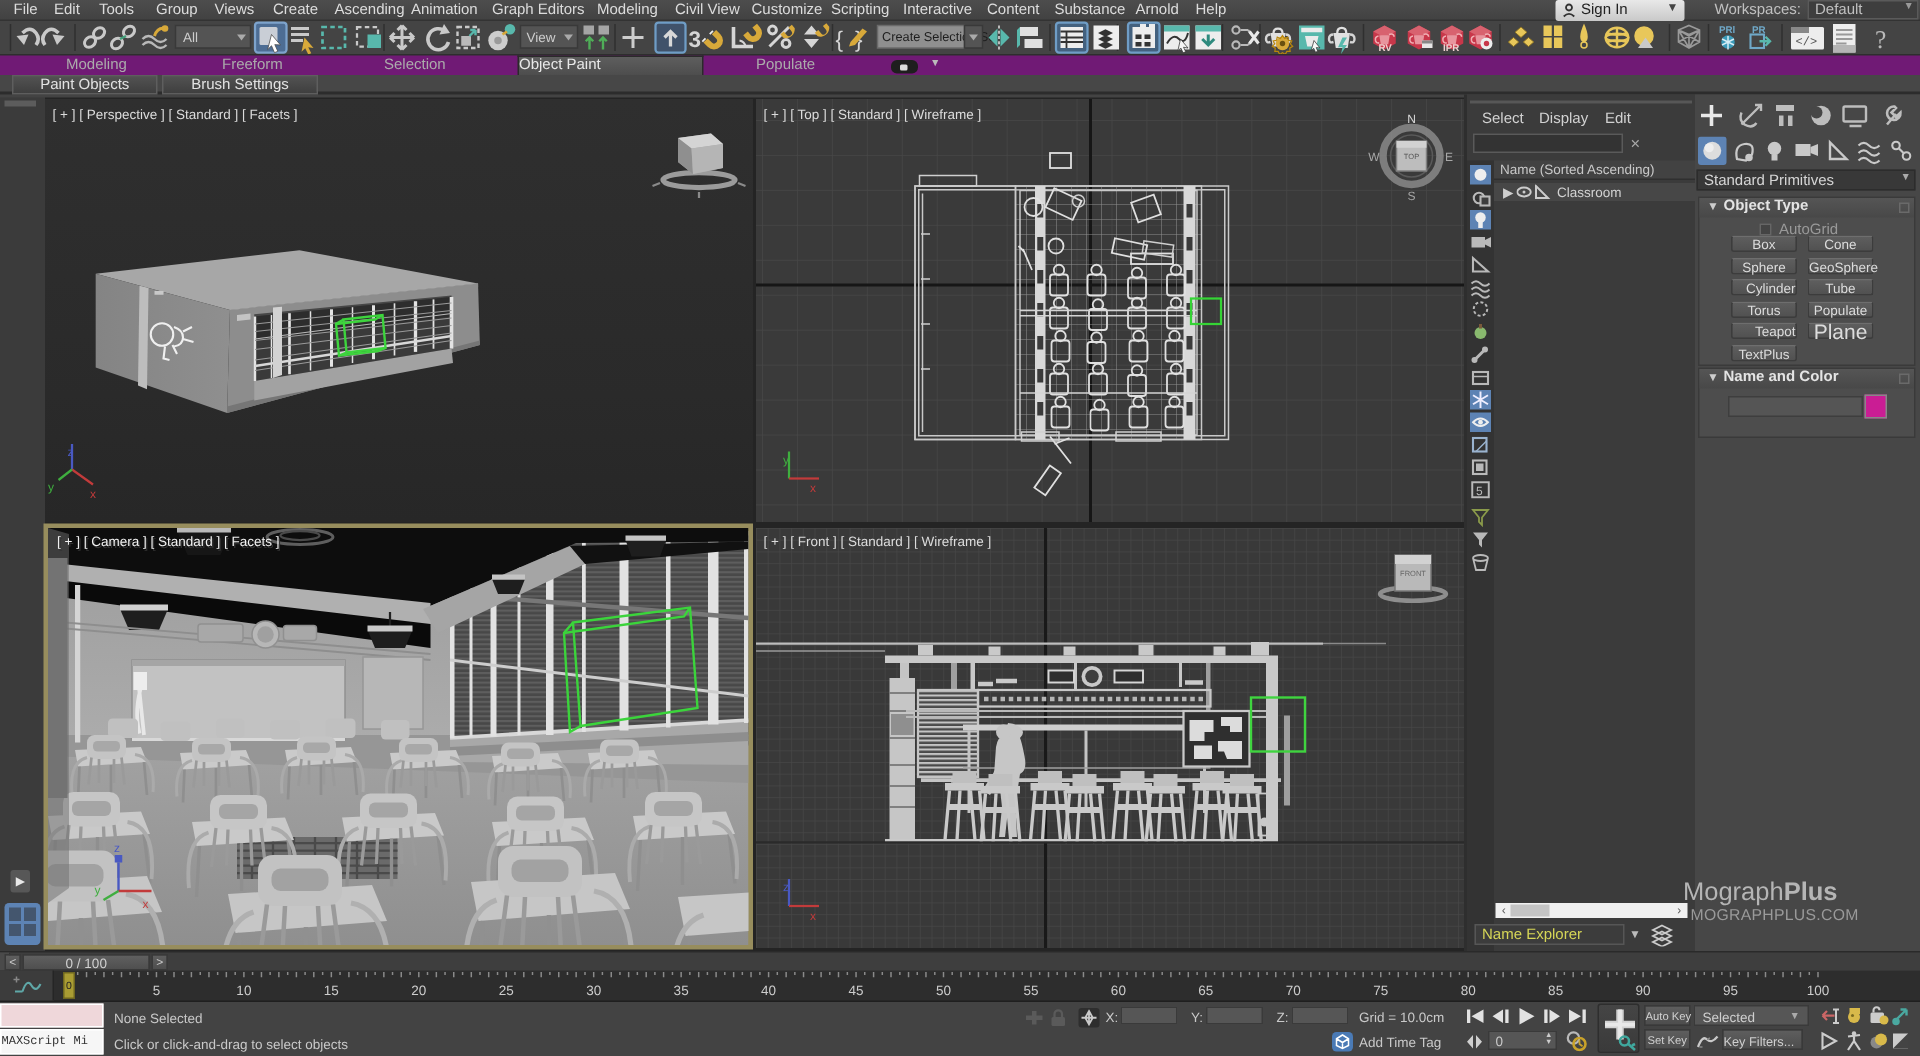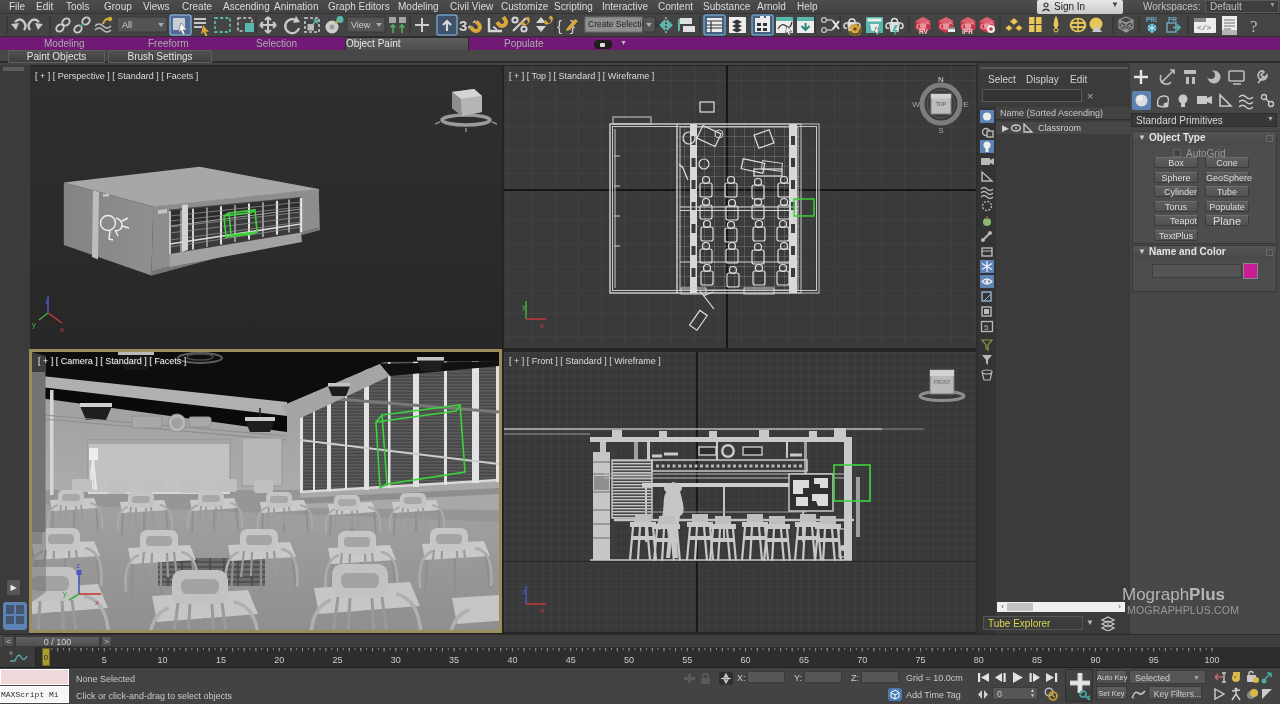--- a/index.html
+++ b/index.html
@@ -875,21 +875,21 @@
         </g>
 </svg>
 </span>
 
 <span class="a" style="left:19px;top:539px;width:128px;height:10px;background:#f0f0f0">
 <span class="a" style="left:1px;top:0px;width:9px;height:10px;color:#555;font-size:8px;text-align:center">‹</span>
 <span class="a" style="left:10px;top:1px;width:26px;height:8px;background:#c4c4c4"></span>
 <span class="a" style="right:1px;top:0px;width:9px;height:10px;color:#555;font-size:8px;text-align:center">›</span>
 </span>
 <span class="a" style="left:5px;top:553px;width:100px;height:14px;background:#3c3c3c;border:1px solid #565656">
-<span class="tx" style="left:4px;top:1px;color:#d6d657;font-size:10px">Tube Explorer</span>
+<span class="tx" style="left:4px;top:1px;color:#d6d657;font-size:10px">Name Explorer</span>
 </span>
 <span class="tx" style="left:108px;top:555px;color:#bbb;font-size:8px">▼</span>
 <svg class="a" style="left:122px;top:552px" width="16" height="16" viewBox="0 0 16 16">
       <path d="M8 2 L14 5 L8 8 L2 5 Z M8 6 L14 9 L8 12 L2 9 Z M8 10 L14 13 L8 16 L2 13 Z" fill="none" stroke="#ccc" stroke-width="1.2"></path>
     </svg>
 </div>
 <div class="a" id="cmdpanel" style="left:1130px;top:63px;width:150px;height:585px;background:#474747;font-size:10px;color:#d5d5d5">
 
 <svg class="a" style="left:2px;top:4px" width="146" height="22" viewBox="0 0 146 22">
 <path d="M9 3 v14 M2 10 h14" stroke="#e8e8e8" stroke-width="2.4"></path>
@@ -961,21 +961,21 @@
 </span>
 <span class="a" style="left:24px;top:94px;width:44px;height:11px;background:linear-gradient(#5e5e5e,#515151);border:1px solid #3c3c3c;border-top-color:#6e6e6e;border-radius:2px;font-size:9px;color:#dcdcdc;text-align:center;line-height:11px">Box</span>
 <span class="a" style="left:75px;top:94px;width:44px;height:11px;background:linear-gradient(#5e5e5e,#515151);border:1px solid #3c3c3c;border-top-color:#6e6e6e;border-radius:2px;font-size:9px;color:#dcdcdc;text-align:center;line-height:11px">Cone</span>
 <span class="a" style="left:24px;top:108.5px;width:44px;height:11px;background:linear-gradient(#5e5e5e,#515151);border:1px solid #3c3c3c;border-top-color:#6e6e6e;border-radius:2px;font-size:9px;color:#dcdcdc;text-align:center;line-height:11px">Sphere</span>
 <span class="a" style="left:75px;top:108.5px;width:44px;height:11px;background:linear-gradient(#5e5e5e,#515151);border:1px solid #3c3c3c;border-top-color:#6e6e6e;border-radius:2px;font-size:9px;color:#dcdcdc;text-align:center;line-height:11px">GeoSphere</span>
 <span class="a" style="left:24px;top:123.0px;width:44px;height:11px;background:linear-gradient(#5e5e5e,#515151);border:1px solid #3c3c3c;border-top-color:#6e6e6e;border-radius:2px;font-size:9px;color:#dcdcdc;text-align:right;line-height:11px">Cylinder</span>
 <span class="a" style="left:75px;top:123.0px;width:44px;height:11px;background:linear-gradient(#5e5e5e,#515151);border:1px solid #3c3c3c;border-top-color:#6e6e6e;border-radius:2px;font-size:9px;color:#dcdcdc;text-align:center;line-height:11px">Tube</span>
 <span class="a" style="left:24px;top:137.5px;width:44px;height:11px;background:linear-gradient(#5e5e5e,#515151);border:1px solid #3c3c3c;border-top-color:#6e6e6e;border-radius:2px;font-size:9px;color:#dcdcdc;text-align:center;line-height:11px">Torus</span>
 <span class="a" style="left:75px;top:137.5px;width:44px;height:11px;background:linear-gradient(#5e5e5e,#515151);border:1px solid #3c3c3c;border-top-color:#6e6e6e;border-radius:2px;font-size:9px;color:#dcdcdc;text-align:center;line-height:11px">Populate</span>
 <span class="a" style="left:24px;top:152.0px;width:44px;height:11px;background:linear-gradient(#5e5e5e,#515151);border:1px solid #3c3c3c;border-top-color:#6e6e6e;border-radius:2px;font-size:9px;color:#dcdcdc;text-align:right;line-height:11px">Teapot</span>
-<span class="a" style="left:75px;top:152.0px;width:44px;height:11px;background:linear-gradient(#5e5e5e,#515151);border:1px solid #3c3c3c;border-top-color:#6e6e6e;border-radius:2px;font-size:11px;color:#dcdcdc;text-align:center;line-height:11px">Plane</span>
+<span class="a" style="left:75px;top:152.0px;width:44px;height:11px;background:linear-gradient(#5e5e5e,#515151);border:1px solid #3c3c3c;border-top-color:#6e6e6e;border-radius:2px;font-size:14px;color:#dcdcdc;text-align:center;line-height:11px">Plane</span>
 <span class="a" style="left:24px;top:166.5px;width:44px;height:11px;background:linear-gradient(#5e5e5e,#515151);border:1px solid #3c3c3c;border-top-color:#6e6e6e;border-radius:2px;font-size:9px;color:#dcdcdc;text-align:center;line-height:11px">TextPlus</span>
 
 <span class="a" style="left:2px;top:182px;width:145px;height:47px;background:#4d4d4d;border:1px solid #3a3a3a">
 <span class="a" style="left:0;top:0;width:143px;height:13px;background:linear-gradient(#555,#484848)"></span>
 <span class="tx" style="left:5px;top:1px;color:#cdcdcd;font-size:8px">▼</span>
 <span class="tx" style="left:16px;top:0px;color:#e4e4e4;font-weight:bold">Name and Color</span>
 <span class="a" style="right:3px;top:3px;width:7px;height:7px;border:1px solid #6a6a6a"></span>
 <span class="a" style="left:19px;top:18px;width:90px;height:14px;background:#555;border:1px solid #3e3e3e"></span>
 <span class="a" style="left:110px;top:17px;width:15px;height:16px;background:#ca1d94;border:1px solid #888"></span>
 </span>
@@ -1086,21 +1086,21 @@
       <path d="M17.5 25 L22 29 M20 26 l2 -1" stroke="#3fa89e" stroke-width="1.7"></path>
 </svg>
 <span class="a" style="left:1096px;top:2px;width:31px;height:14px;background:linear-gradient(#5e5e5e,#4d4d4d);border:1px solid #393939;text-align:right;line-height:14px;color:#d2d2d2;font-size:7.5px;white-space:nowrap">Auto Key</span>
 <span class="a" style="left:1096px;top:18px;width:31px;height:14px;background:linear-gradient(#5e5e5e,#4d4d4d);border:1px solid #393939;text-align:center;line-height:14px;color:#d2d2d2;font-size:7.5px;white-space:nowrap">Set Key</span>
 <span class="a" style="left:1129px;top:2px;width:77px;height:14px;background:#565656;border:1px solid #3a3a3a;line-height:14px;padding-left:5px;color:#cfcfcf">Selected
 <span class="tx" style="right:5px;top:0;font-size:7px;color:#aaa">▼</span></span>
 <svg class="a" style="left:1130px;top:19px" width="17" height="13" viewBox="0 0 17 13">
       <path d="M2 11 Q5 3 8 6 T15 4" fill="none" stroke="#c9c9c9" stroke-width="1.5"></path>
       <path d="M3 11 l2 0 M8 6 l2 -1" stroke="#888" stroke-width="1"></path>
     </svg>
-<span class="a" style="left:1148px;top:18px;width:54px;height:14px;background:linear-gradient(#5e5e5e,#4d4d4d);border:1px solid #393939;text-align:right;line-height:14px;color:#cfcfcf;font-size:8.5px">Key Filters...</span>
+<span class="a" style="left:1148px;top:18px;width:54px;height:14px;background:linear-gradient(#5e5e5e,#4d4d4d);border:1px solid #393939;text-align:left;line-height:14px;color:#cfcfcf;font-size:8.5px">Key Filters...</span>
 
 <svg class="a" style="left:1213px;top:2px" width="62" height="32" viewBox="0 0 62 32">
 <g transform="translate(0,1)">
         <path d="M2 6 h8 M2 6 l3 -3 M2 6 l3 3" stroke="#c66" stroke-width="1.5" fill="none"></path>
         <path d="M11 2 v9 M9 2 h4 M9 11 h4" stroke="#ccc" stroke-width="1.3" fill="none"></path>
       </g>
 <g transform="translate(17,1)">
         <circle cx="6" cy="7" r="4" fill="#d8b94a"></circle>
         <rect x="3" y="1" width="7" height="4" fill="#d8b94a"></rect>
         <circle cx="5" cy="6" r="1" fill="#7a6a20"></circle>

